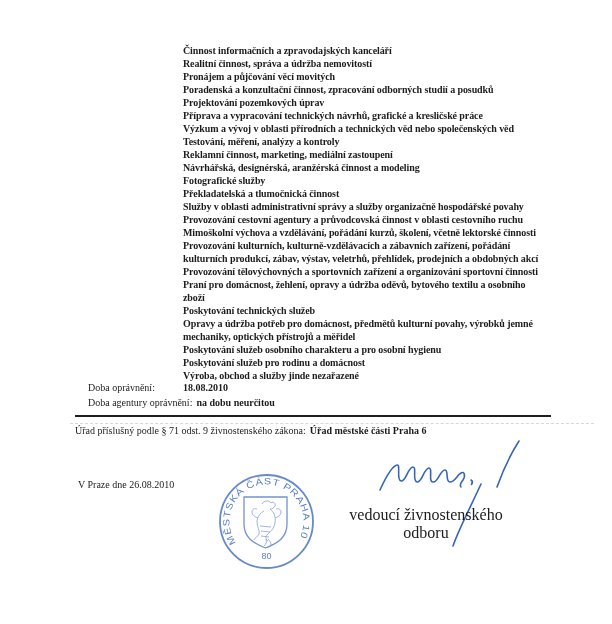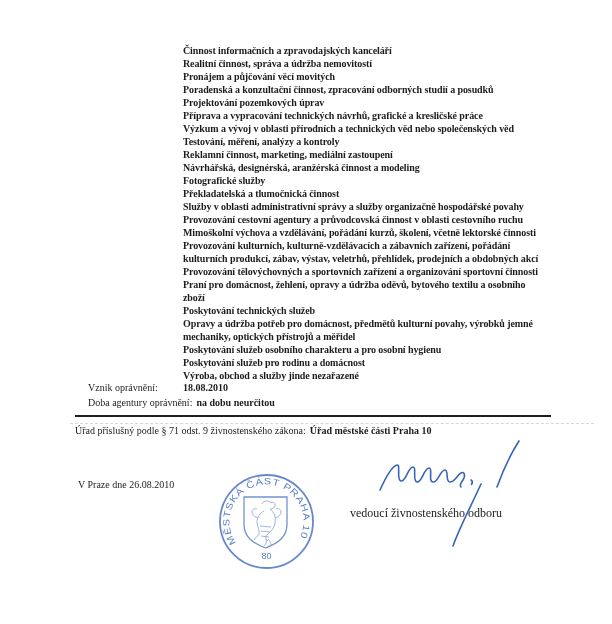--- a/index.html
+++ b/index.html
@@ -23,21 +23,21 @@
   .scan-dashes {
     position:absolute; left:70px; top:423px; width:524px; height:0;
     border-top:1px dashed rgba(110,110,110,0.28);
   }
   .stamp-svg { position:absolute; left:218px; top:471px; width:97px; height:101px; }
   .signature-svg { position:absolute; left:350px; top:420px; width:190px; height:140px; }
   .stamp-stroke { stroke:var(--stamp-color); fill:none; }
   .stamp-fill-text { fill:var(--stamp-color); font-family:"Liberation Sans","DejaVu Sans",sans-serif; }
   .sig-stroke { stroke:var(--signature-color); fill:none; stroke-linecap:round; stroke-linejoin:round; }
   .signer-name { position:absolute; left:346px; top:493px; width:160px; text-align:center; font-size:10px; }
-  .signer-title { position:absolute; left:344px; top:506px; width:164px; text-align:center; font-size:12px; }
+  .signer-title { position:absolute; left:344px; top:506px; width:164px; text-align:center; font-size:16px; }
 </style>
 </head>
 <body>
 
 <div class="page">
 
   <div class="activities">
       <div class="activity-line">Činnost informačních a zpravodajských kanceláří</div>
       <div class="activity-line">Realitní činnost, správa a údržba nemovitostí</div>
       <div class="activity-line">Pronájem a půjčování věcí movitých</div>
@@ -59,32 +59,32 @@
       <div class="activity-line">Praní pro domácnost, žehlení, opravy a údržba oděvů, bytového textilu a osobního
 zboží</div>
       <div class="activity-line">Poskytování technických služeb</div>
       <div class="activity-line">Opravy a údržba potřeb pro domácnost, předmětů kulturní povahy, výrobků jemné
 mechaniky, optických přístrojů a měřidel</div>
       <div class="activity-line">Poskytování služeb osobního charakteru a pro osobní hygienu</div>
       <div class="activity-line">Poskytování služeb pro rodinu a domácnost</div>
       <div class="activity-line">Výroba, obchod a služby jinde nezařazené</div>
     </div>
 
-  <span class="abs" style="left:88px; top:381px;">Vznik oprávnění:</span>
+  <span class="abs" style="left:88px; top:381px;">Doba oprávnění:</span>
   <span class="abs bold" style="left:183px; top:381px;text-align:center;">18.08.2010</span>
 
   <span class="abs" style="left:88px; top:396px;">
     <span>Doba agentury oprávnění:</span><span class="val-inline">na dobu neurčitou</span>
   </span>
 
   <div class="rule"></div>
   <div class="scan-dashes"></div>
 
   <span class="abs" style="left:75px; top:424px;">
-    <span>Úřad příslušný podle § 71 odst. 9 živnostenského zákona:</span><span class="val-inline">Úřad městské části Praha 10</span>
+    <span>Úřad příslušný podle § 71 odst. 9 živnostenského zákona:</span><span class="val-inline">Úřad městské části Praha 6</span>
   </span>
 
   <span class="abs" style="left:78px; top:478px;">V Praze dne 26.08.2010</span>
 
   <svg class="stamp-svg" viewBox="0 0 97 101">
     <circle class="stamp-stroke" cx="48.5" cy="50.5" r="46.5" stroke-width="1.8" opacity="0.92"></circle>
     <path id="ringPath" d="M 18.2,71.7 A 37,37 0 1 1 78.8,71.7" fill="none"></path>
     <text class="stamp-fill-text" font-size="9.2" letter-spacing="0.6">
       <textPath href="#ringPath" startOffset="0" textLength="155" lengthAdjust="spacingAndGlyphs">MĚSTSKÁ ČÁST PRAHA 10</textPath>
     </text>

